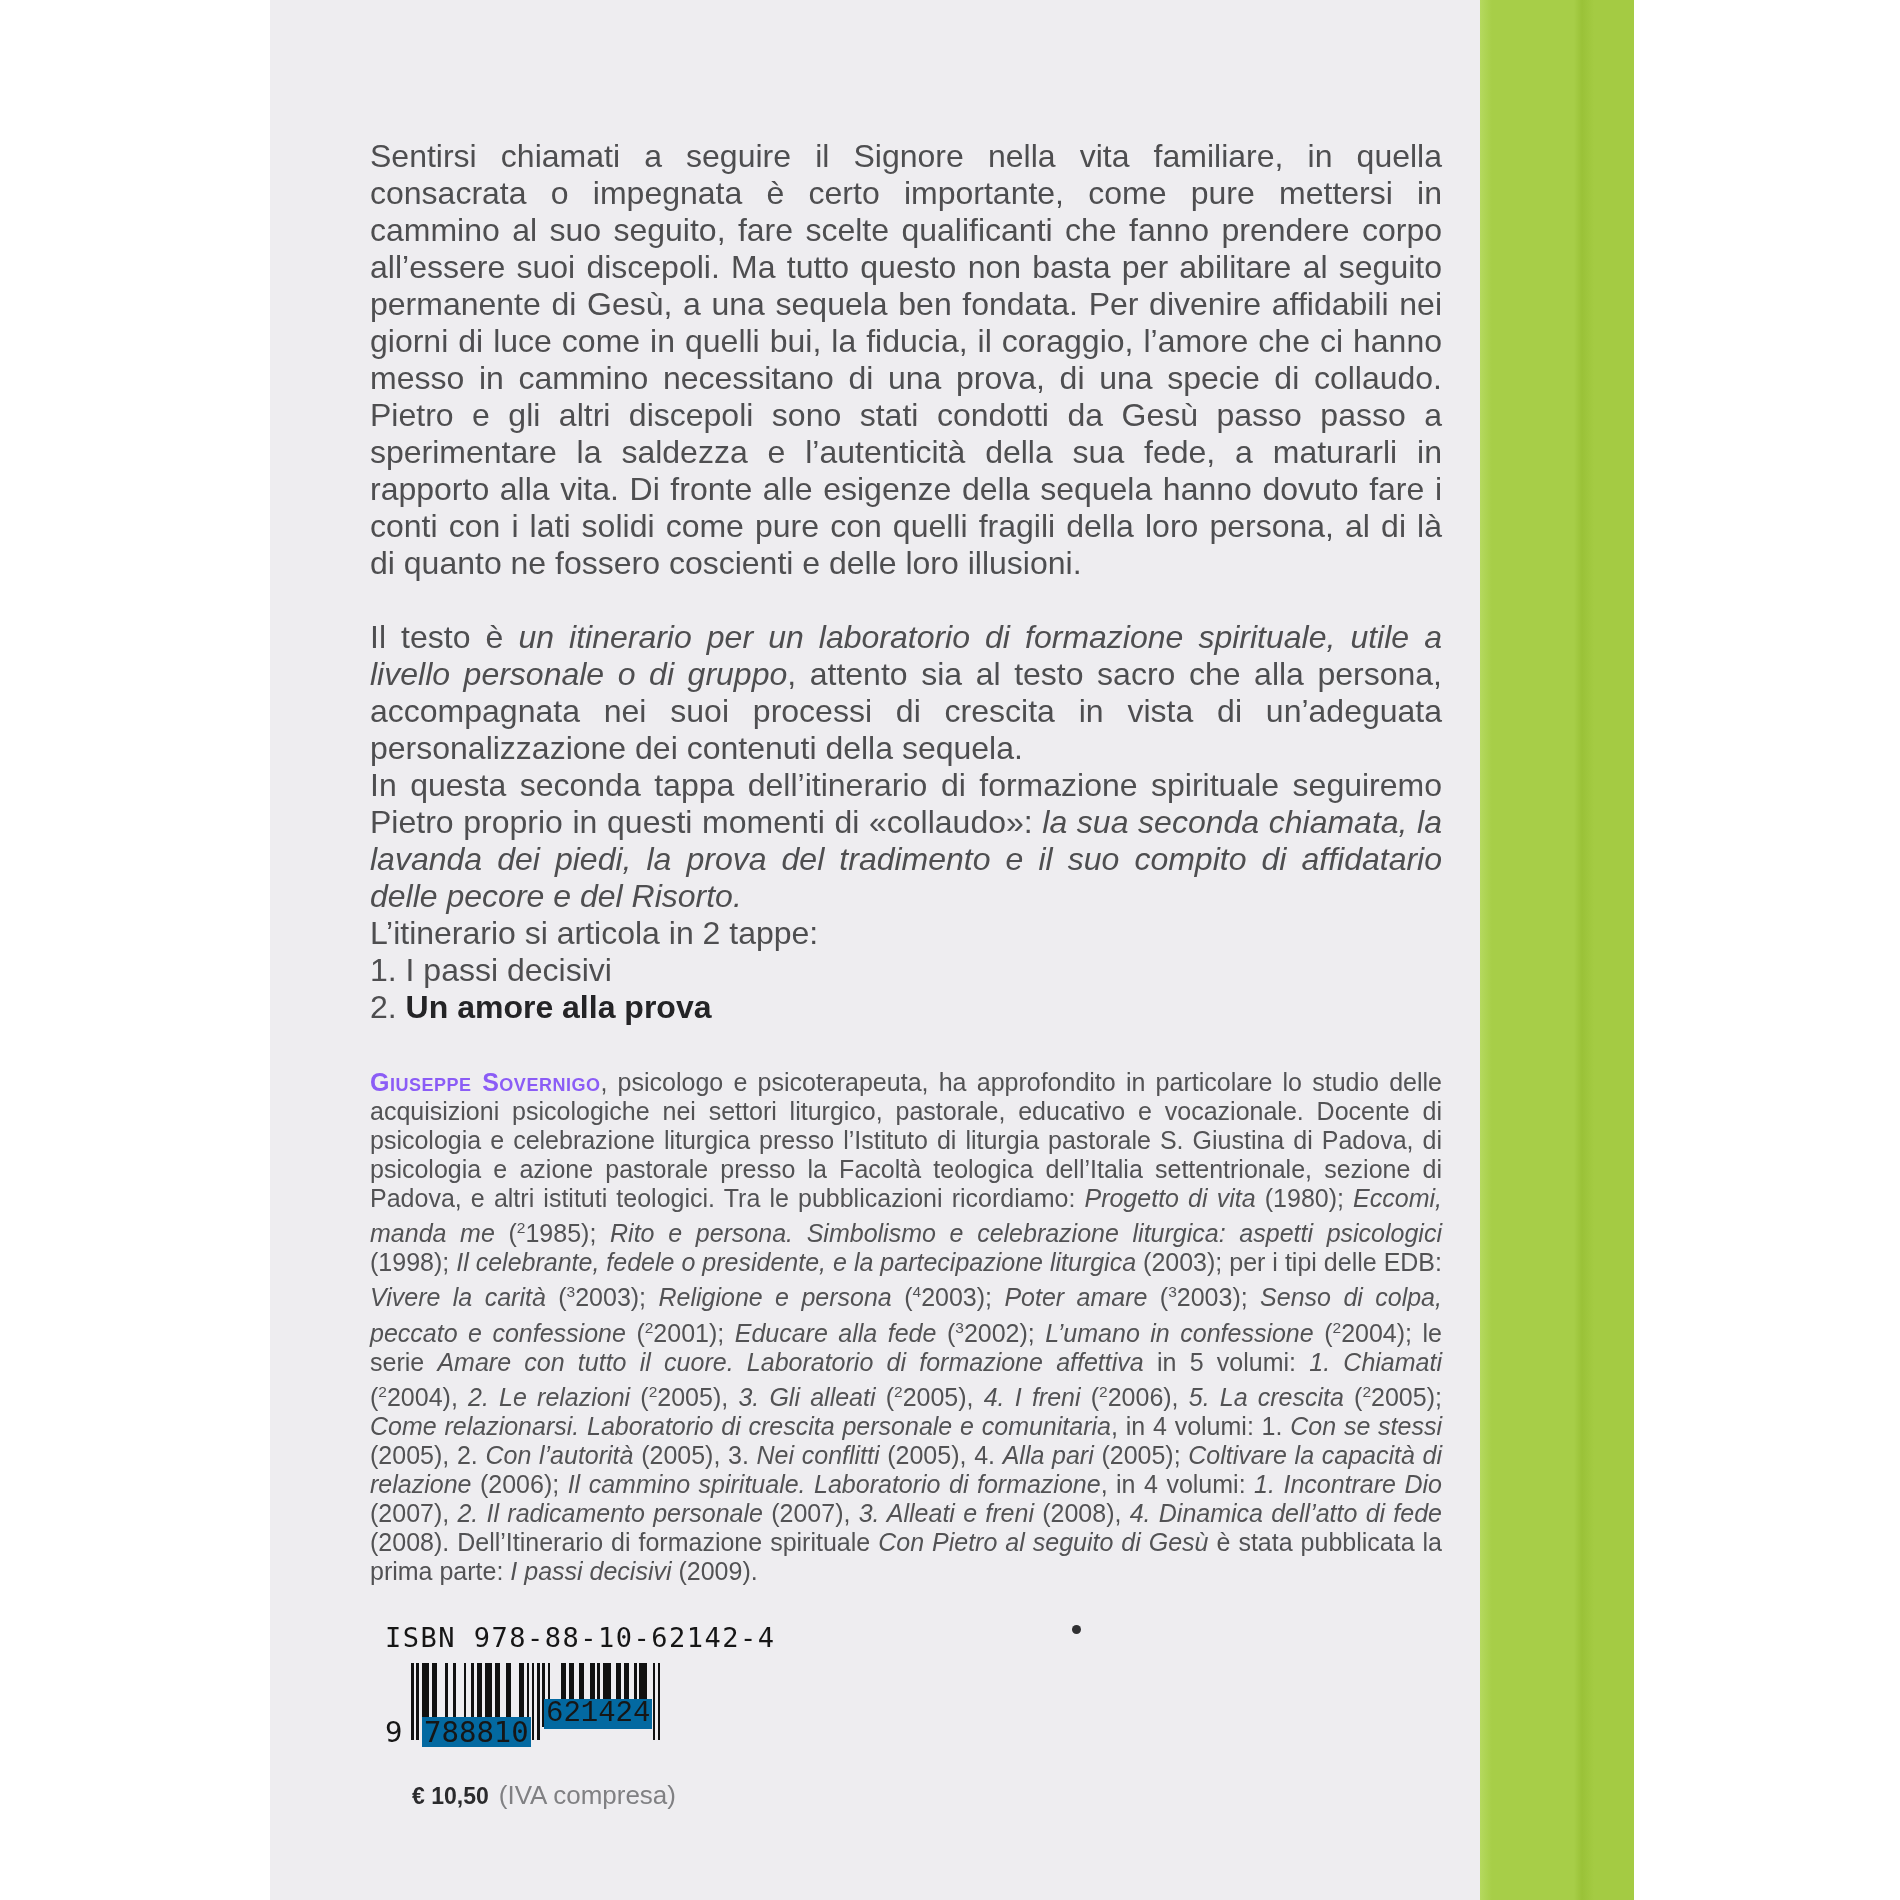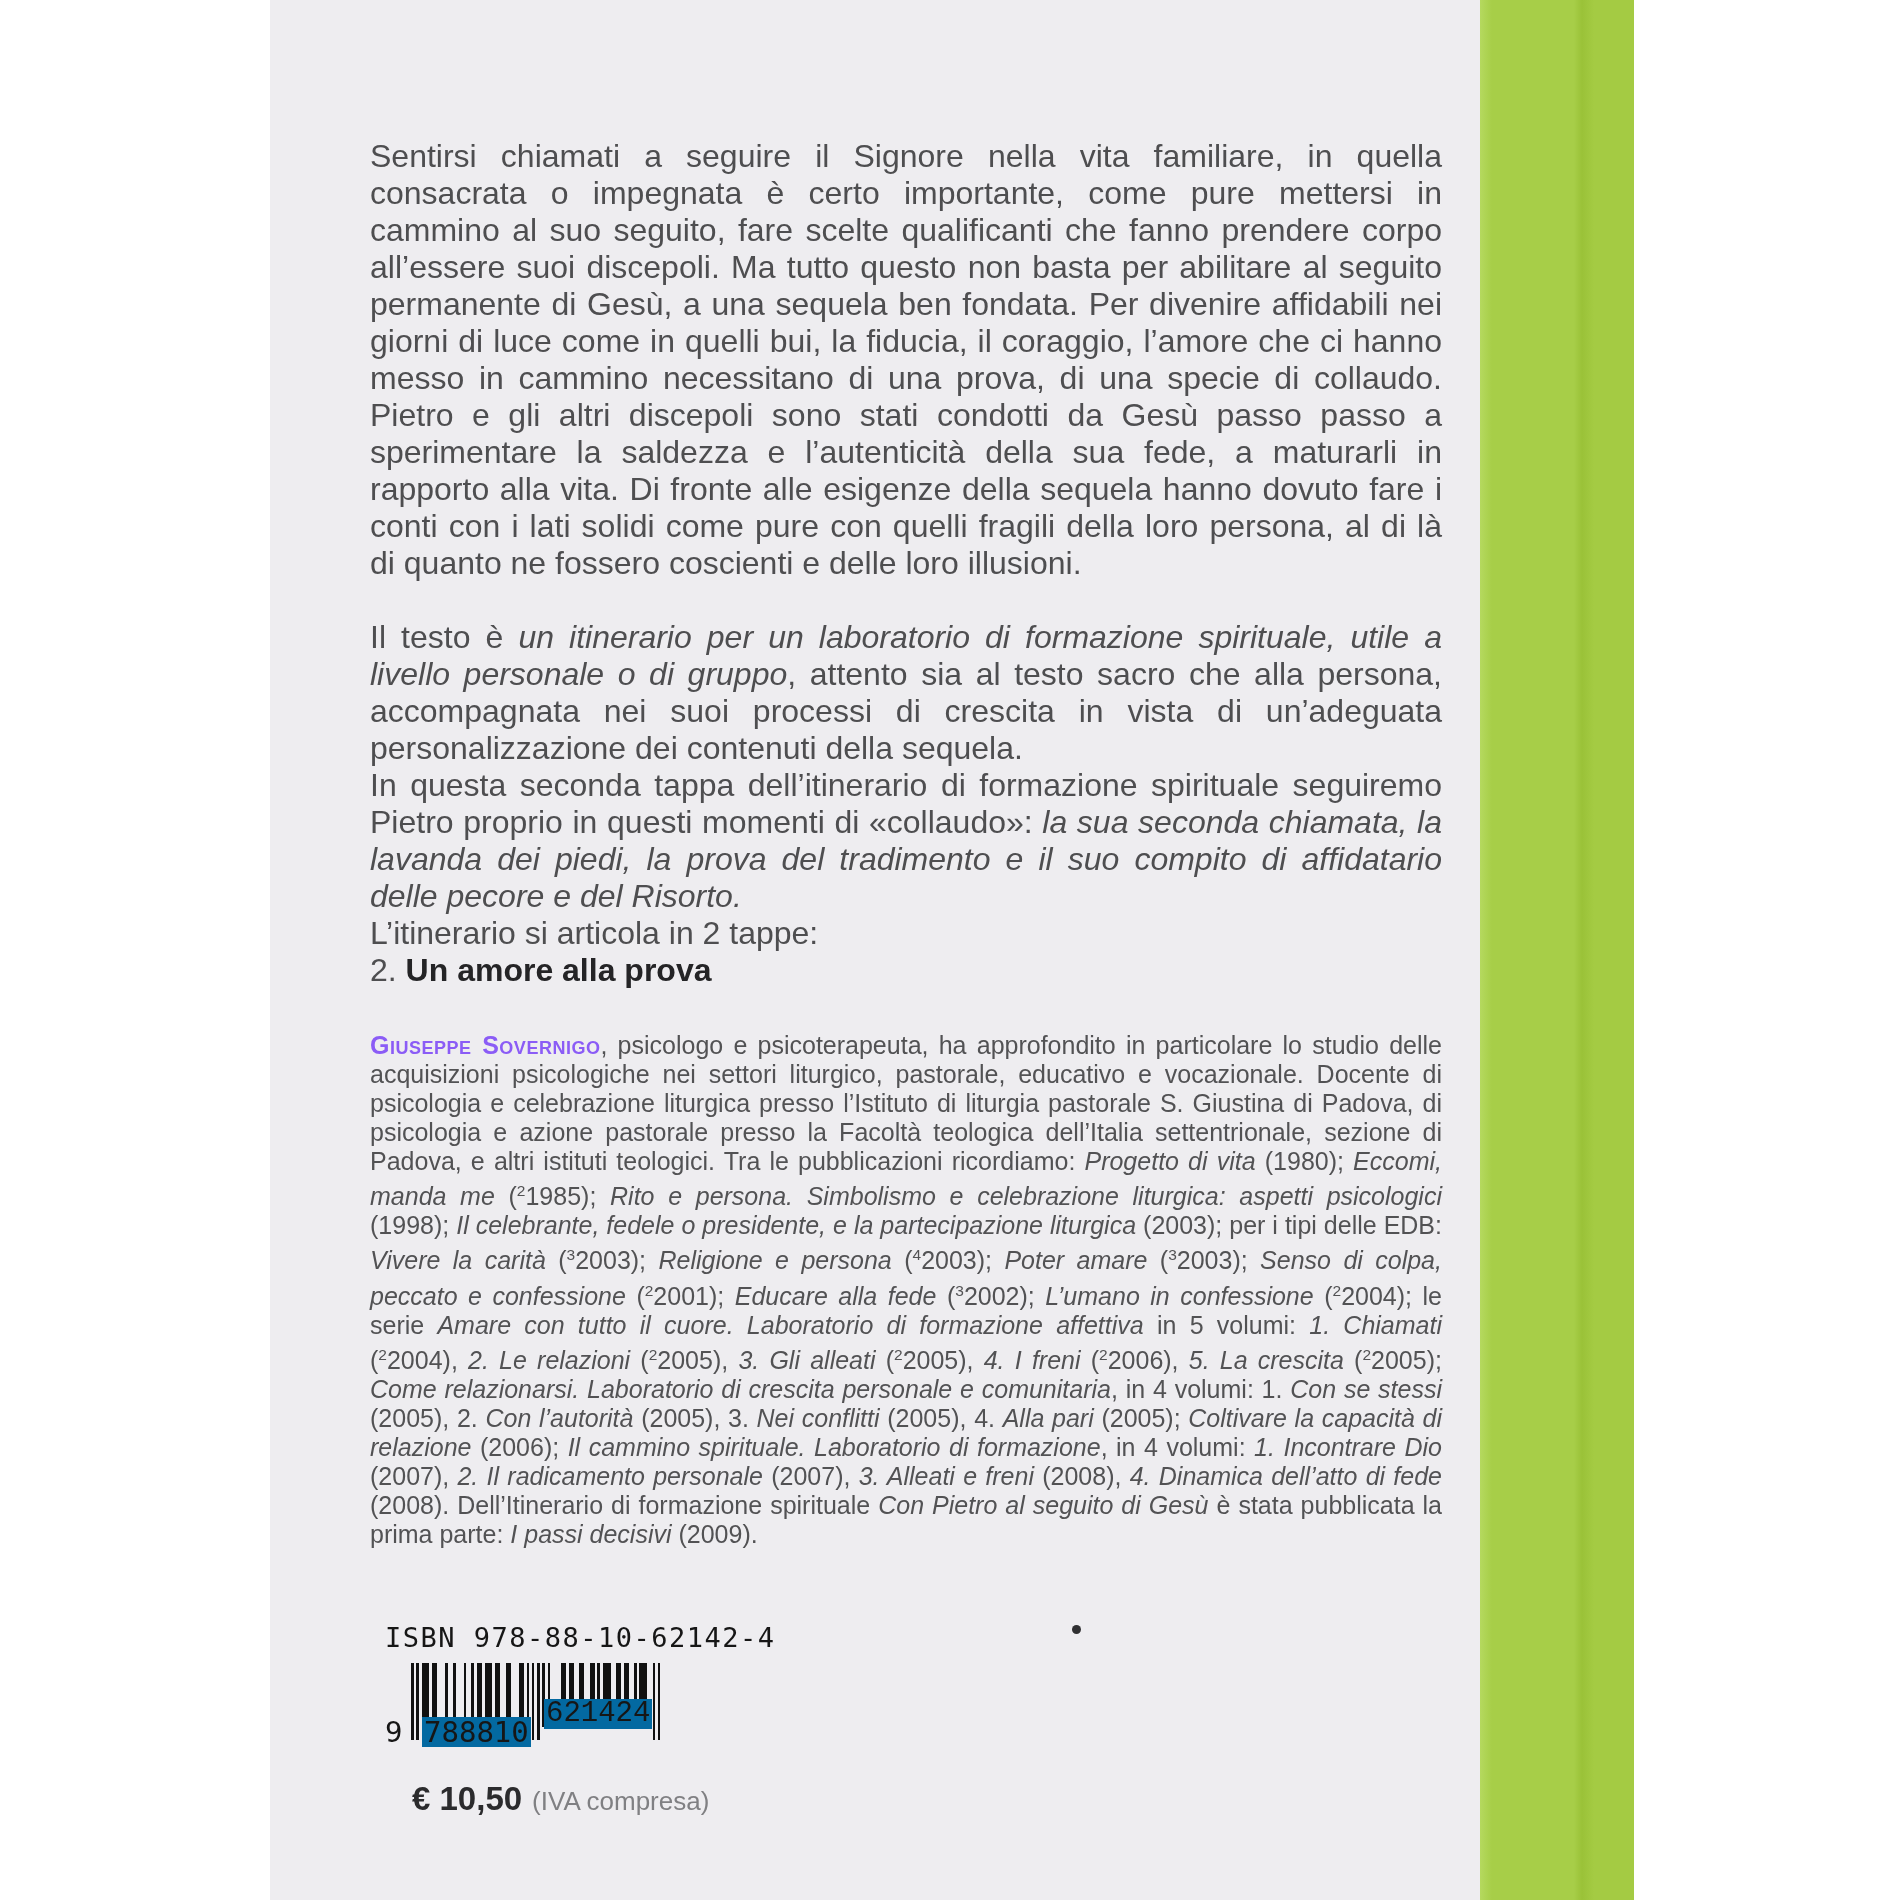--- a/index.html
+++ b/index.html
@@ -36,36 +36,37 @@
   .m.on{background:#111111;}
   .m.g.on{height:77px;}
   .bdigit{
     position:absolute;font-family:"DejaVu Sans Mono","Liberation Mono",monospace;
     font-size:29px;line-height:30px;background:#0369a1;color:#161616;
   }
   .d-first{left:-26px;top:54px;background:transparent;}
   .d-left{left:11px;top:54px;padding:0 2px;}
   .d-right{left:133px;top:36px;padding:0 2px;font-family:Liberation Mono, monospace;}
   .price-row{position:absolute;left:142px;top:1780px;display:flex;align-items:baseline;gap:10px;}
-  .price{font-size:33px;font-weight:bold;color:#2b2b2d;}
+  .price{font-size:23px;font-weight:bold;color:#2b2b2d;}
   .price-note{font-size:26px;color:#808083;}
   .dot{position:absolute;left:802px;top:1625px;width:9px;height:9px;border-radius:50%;background:#303032;}
 </style>
 </head>
 <body>
 
 <div class="canvas">
 
   <div class="book">
 
     <div class="text-col">
       <p class="body"><span>Sentirsi chiamati a seguire il Signore nella vita familiare, in quella consacrata o impegnata è certo importante, come pure mettersi in cammino al suo seguito, fare scelte qualificanti che fanno prendere corpo all’essere suoi discepoli. Ma tutto questo non basta per abilitare al seguito permanente di Gesù, a una sequela ben fondata. Per divenire affidabili nei giorni di luce come in quelli bui, la fiducia, il coraggio, l’amore che ci hanno messo in cammino necessitano di una prova, di una specie di collaudo. Pietro e gli altri discepoli sono stati condotti da Gesù passo passo a sperimentare la saldezza e l’autenticità della sua fede, a maturarli in rapporto alla vita. Di fronte alle esigenze della sequela hanno dovuto fare i conti con i lati solidi come pure con quelli fragili della loro persona, al di là di quanto ne fossero coscienti e delle loro illusioni.</span></p>
       <p class="body gap-top"><span>Il testo è </span><span class="it">un itinerario per un laboratorio di formazione spirituale, utile a livello personale o di gruppo</span><span>, attento sia al testo sacro che alla persona, accompagnata nei suoi processi di crescita in vista di un’adeguata personalizzazione dei contenuti della sequela.</span></p>
       <p class="body"><span>In questa seconda tappa dell’itinerario di formazione spirituale seguiremo Pietro proprio in questi momenti di «collaudo»: </span><span class="it">la sua seconda chiamata, la lavanda dei piedi, la prova del tradimento e il suo compito di affidatario delle pecore e del Risorto.</span></p>
       <p class="line">L’itinerario si articola in 2 tappe:</p>
+      <p class="line"><span>1. </span><span>I passi decisivi</span></p>
       <p class="line"><span>2. </span><span class="bd">Un amore alla prova</span></p>
       <p class="bio"><span class="sc">Giuseppe Sovernigo</span><span>, psicologo e psicoterapeuta, ha approfondito in particolare lo studio delle acquisizioni psicologiche nei settori liturgico, pastorale, educativo e vocazionale. Docente di psicologia e celebrazione liturgica presso l’Istituto di liturgia pastorale S. Giustina di Padova, di psicologia e azione pastorale presso la Facoltà teologica dell’Italia settentrionale, sezione di Padova, e altri istituti teologici. Tra le pubblicazioni ricordiamo: </span><span class="it">Progetto di vita</span><span> (1980); </span><span class="it">Eccomi, manda me</span><span> (</span><span class="sup">2</span><span>1985); </span><span class="it">Rito e persona. Simbolismo e celebrazione liturgica: aspetti psicologici</span><span> (1998); </span><span class="it">Il celebrante, fedele o presidente, e la partecipazione liturgica</span><span> (2003); per i tipi delle EDB: </span><span class="it">Vivere la carità</span><span> (</span><span class="sup">3</span><span>2003); </span><span class="it">Religione e persona</span><span> (</span><span class="sup">4</span><span>2003); </span><span class="it">Poter amare</span><span> (</span><span class="sup">3</span><span>2003); </span><span class="it">Senso di colpa, peccato e confessione</span><span> (</span><span class="sup">2</span><span>2001); </span><span class="it">Educare alla fede</span><span> (</span><span class="sup">3</span><span>2002); </span><span class="it">L’umano in confessione</span><span> (</span><span class="sup">2</span><span>2004); le serie </span><span class="it">Amare con tutto il cuore. Laboratorio di formazione affettiva</span><span> in 5 volumi: </span><span class="it">1. Chiamati</span><span> (</span><span class="sup">2</span><span>2004), </span><span class="it">2. Le relazioni</span><span> (</span><span class="sup">2</span><span>2005), </span><span class="it">3. Gli alleati</span><span> (</span><span class="sup">2</span><span>2005), </span><span class="it">4. I freni</span><span> (</span><span class="sup">2</span><span>2006), </span><span class="it">5. La crescita</span><span> (</span><span class="sup">2</span><span>2005); </span><span class="it">Come relazionarsi. Laboratorio di crescita personale e comunitaria</span><span>, in 4 volumi: 1. </span><span class="it">Con se stessi</span><span> (2005), 2. </span><span class="it">Con l’autorità</span><span> (2005), 3. </span><span class="it">Nei conflitti</span><span> (2005), 4. </span><span class="it">Alla pari</span><span> (2005); </span><span class="it">Coltivare la capacità di relazione</span><span> (2006); </span><span class="it">Il cammino spirituale. Laboratorio di formazione</span><span>, in 4 volumi: </span><span class="it">1. Incontrare Dio</span><span> (2007), </span><span class="it">2. Il radicamento personale</span><span> (2007), </span><span class="it">3. Alleati e freni</span><span> (2008), </span><span class="it">4. Dinamica dell’atto di fede</span><span> (2008). Dell’Itinerario di formazione spirituale </span><span class="it">Con Pietro al seguito di Gesù</span><span> è stata pubblicata la prima parte: </span><span class="it">I passi decisivi</span><span> (2009).</span></p>
     </div>
 
     <div class="isbn-block">
       <div class="isbn-label">ISBN 978-88-10-62142-4</div>
       <div class="bc-wrap">
         <div class="bars">
             <span class="m on g"></span>
             <span class="m g"></span>

